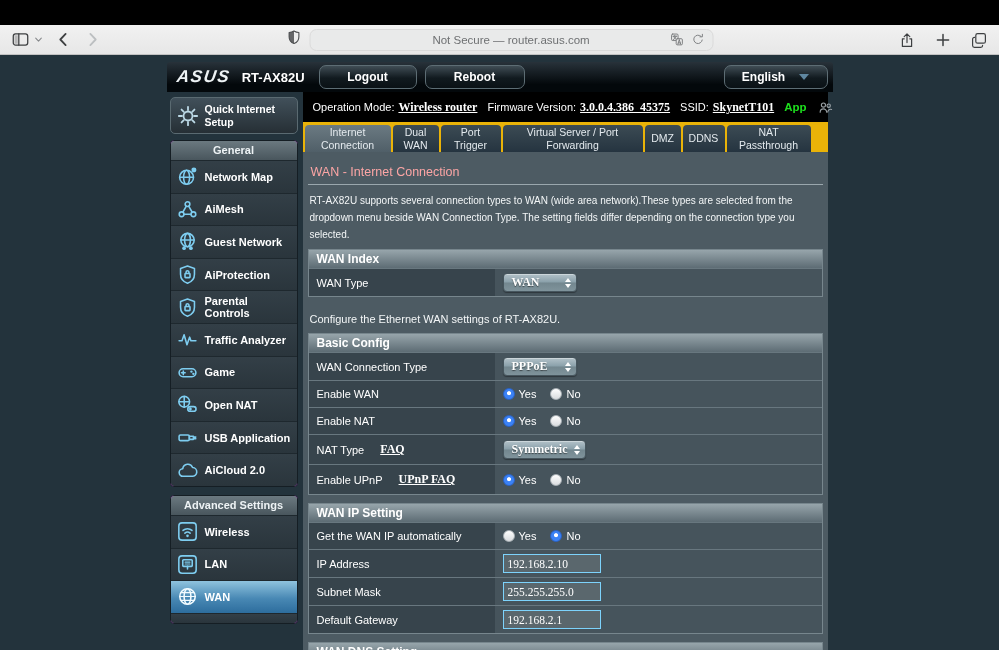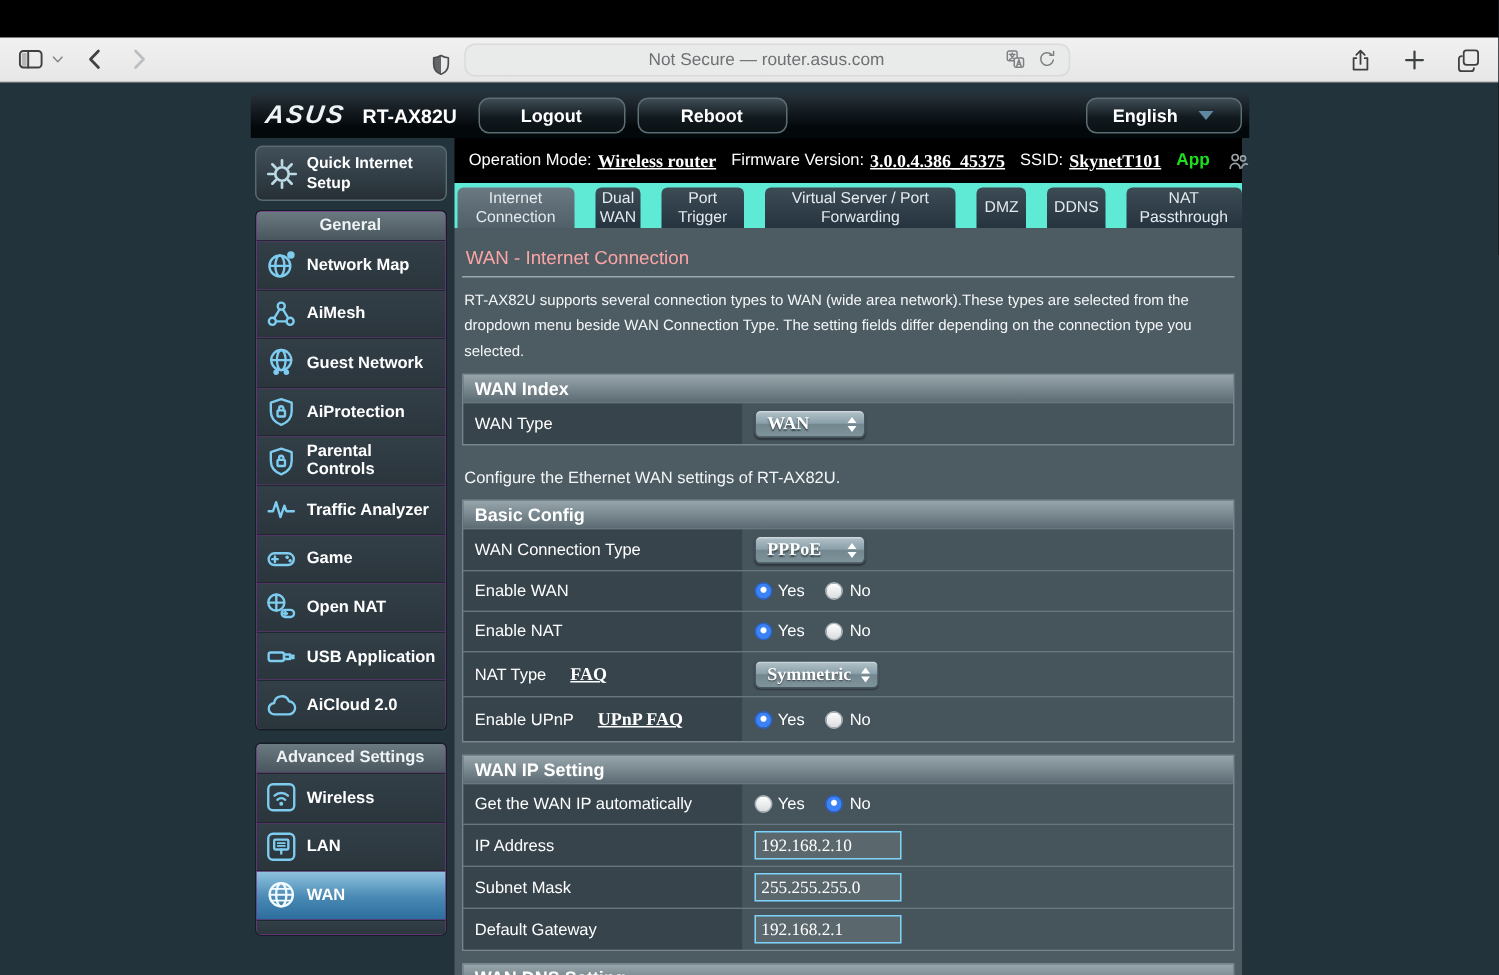--- a/index.html
+++ b/index.html
@@ -8,21 +8,21 @@
   svg{width:100%;height:100%;display:block}
 
   
   .menubar{height:25px;background:#000}
   .toolbar{height:30px;background:linear-gradient(#f1f1f1,#e7e7e7);border-bottom:1px solid #c2c2c2;
            display:flex;align-items:center;position:relative;padding:0 12px;box-sizing:border-box}
   .tb-left{display:flex;align-items:center;gap:12px;color:#3e4042}
   .tb-btn{width:17px;height:17px;display:inline-flex;cursor:pointer}
   .tb-chev{width:9px;height:9px;color:#85878a;display:inline-flex;margin-left:-7px;cursor:pointer}
   .fwd{color:#bcbfc1}
-  .tb-center{position:absolute;left:50%;transform:translateX(-50%);display:flex;align-items:flex-end;gap:8px}
+  .tb-center{position:absolute;left:50%;transform:translateX(-50%);display:flex;align-items:flex-start;gap:8px}
   .shield{width:15px;height:16px;color:#4c4e50;display:inline-flex;cursor:pointer}
   .urlbar{width:404px;height:22px;background:#e9eaea;border:1px solid #dadada;border-radius:7px;
           display:flex;align-items:center;justify-content:center;position:relative;box-sizing:border-box;cursor:text}
   .url-text{font-size:11.5px;color:#6e7072}
   .url-icons{position:absolute;right:8px;display:flex;gap:8px;color:#7d7f82;align-items:center}
   .url-icons .uic{width:13px;height:13px;display:inline-flex;cursor:pointer}
   .tb-right{margin-left:auto;display:flex;align-items:center;gap:20px;color:#3e4042}
   .tb-right .tic{width:16px;height:16px;display:inline-flex;cursor:pointer}
 
   
@@ -64,26 +64,26 @@
   
   .main{flex:1;margin:0 5px 0 3px;display:flex;flex-direction:column;min-width:0}
   .opbar{height:30px;background:#000;display:flex;align-items:center;padding:0 10px;gap:4px;color:#fff;
          font-size:11px;flex:none;white-space:nowrap}
   .uval{font-family:"Liberation Serif",serif;font-size:12px;font-weight:bold;text-decoration:underline;
         color:#fff;margin-right:6px;cursor:pointer}
   .op-right{margin-left:auto;display:flex;align-items:center;gap:9px}
   .app-link{color:var(--app-link-green,#1ddf1d);font-weight:bold;font-size:11.5px;cursor:pointer;margin-right:2px}
   .opicon{width:15px;height:15px;color:#9aa1a5;display:inline-flex;cursor:pointer}
 
-  .tabrow{height:30px;background:#5eead4;display:flex;align-items:flex-end;gap:14px;padding-left:2px;flex:none}
+  .tabrow{height:30px;background:#eab308;display:flex;align-items:flex-end;gap:2px;padding-left:2px;flex:none}
   .tab{background:linear-gradient(#3c4b54,#253440);color:#e4eaee;font-size:10.5px;line-height:1.15;
        display:flex;align-items:center;justify-content:center;text-align:center;border-radius:4px 4px 0 0;
        height:27px;box-sizing:border-box;padding:2px 3px;cursor:pointer}
   .tab.active{background:linear-gradient(#6b7a82,#505f68)}
-  .tab:nth-child(1){width:86px}.tab:nth-child(2){width:32px}.tab:nth-child(3){width:60px}
+  .tab:nth-child(1){width:86px}.tab:nth-child(2){width:46px}.tab:nth-child(3){width:60px}
   .tab:nth-child(4){width:140px}.tab:nth-child(5){width:36px}.tab:nth-child(6){width:42px}
   .tab:nth-child(7){width:84px}
 
   .panel{flex:1;background:var(--content-bg,#4d5b63);padding:4px 5px;box-sizing:border-box;overflow:hidden}
   .page-title{font-size:12.5px;font-weight:normal;color:#fca5a5;padding:9px 3px 5px}
   .divider{height:1px;background:#9aa7ad;margin:0 0 7px}
   .desc{font-size:10px;color:#f3f6f7;line-height:1.7;padding:0 2px 6px}
   .note{font-size:11px;color:#f3f6f7;padding:8px 2px}
   .stable{border:1px solid #77868d;margin-bottom:8px}
   .sec-header{height:18px;display:flex;align-items:center;padding-left:8px;font-size:12px;font-weight:bold;color:#fff;

